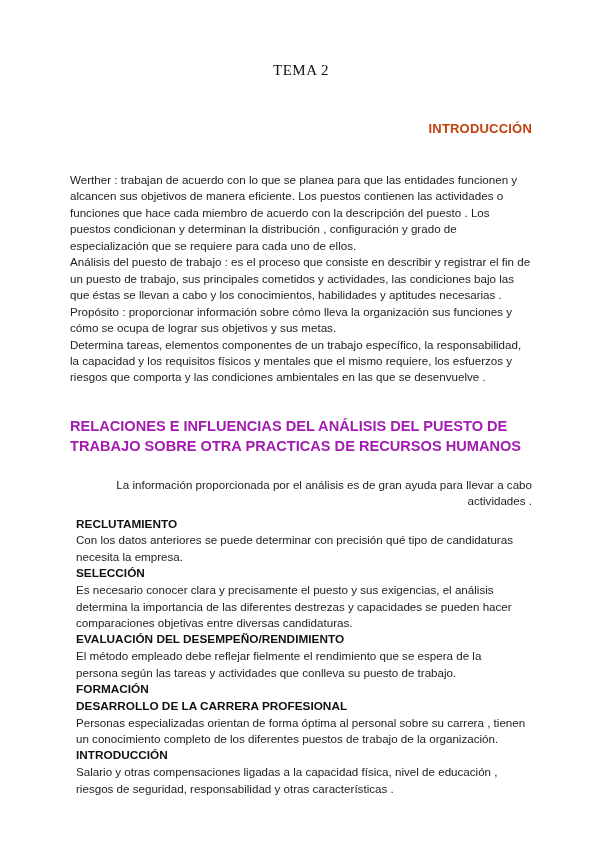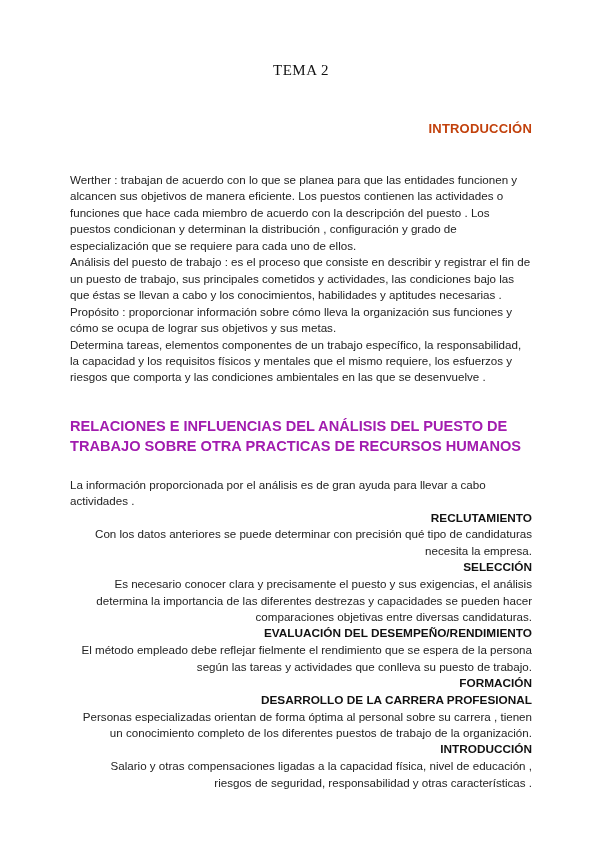--- a/index.html
+++ b/index.html
@@ -46,24 +46,24 @@
   }
   .h2 {
     font-size: 14.6px;
     font-weight: 700;
     line-height: 1.4;
     margin: 30px 0 20px 0;
     color: #a21caf;
   }
   .lead {
     margin: 0;
+    text-align: right;
   }
   .sections {
-    margin: 0;
-    text-align: right;
+    margin: 6px;
   }
   .section h3 {
     font-size: 11.8px;
     font-weight: 700;
     margin: 0;
     color: #111;
     display: inline;
   }
   .section .sec-head {
     margin: 0;

